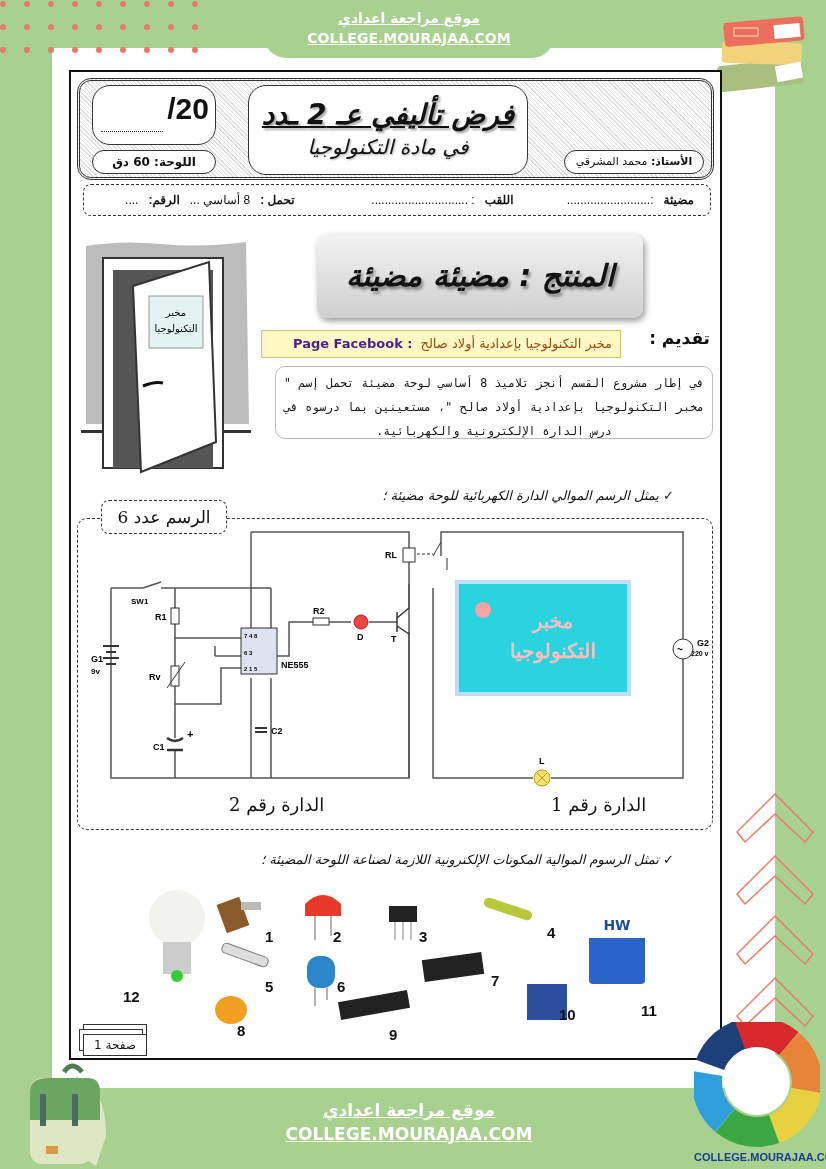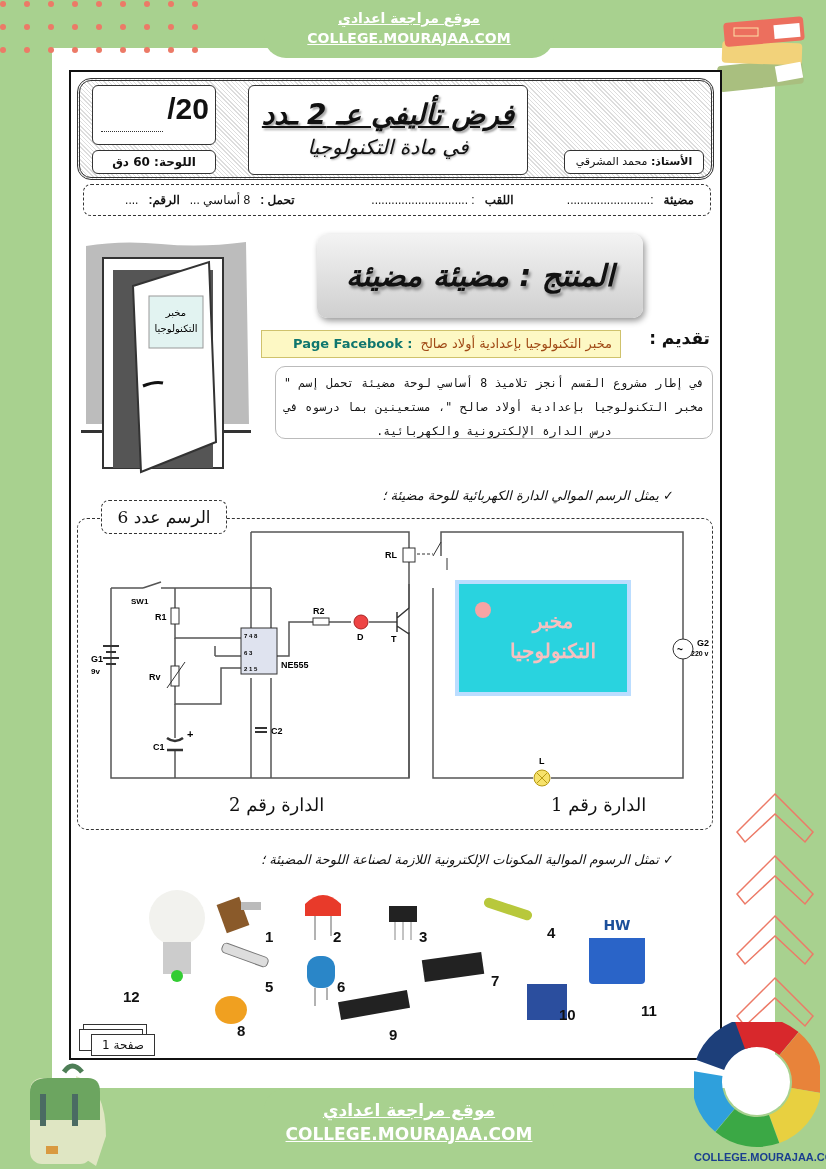--- a/index.html
+++ b/index.html
@@ -6,52 +6,52 @@
 html,body{width:826px;height:1169px;overflow:hidden}
 body{position:relative;background:#a8d18f;font-family:"DejaVu Sans",sans-serif;color:#111}
 .paper{position:absolute;left:52px;top:48px;width:730px;height:1040px;background:#fff}
 .green-strip-right{position:absolute;left:775px;top:0;width:51px;height:1169px;background:#a8d18f}
 .dots{position:absolute;left:0;top:0;width:230px;height:60px}
 .dot{position:absolute;width:6px;height:6px;border-radius:50%;background:#ec7a67}
 .banner{position:absolute;left:264px;top:0;width:290px;height:58px;background:#a8d18f;border-radius:0 0 22px 22px;text-align:center;color:#fff;font-weight:bold;font-size:14px;line-height:20px;padding-top:8px;text-decoration:underline}
 .banner.bottom{top:1088px;height:81px;border-radius:22px 22px 0 0;font-size:17px;line-height:24px;padding-top:10px}
 .sheet{position:absolute;left:69px;top:70px;width:653px;height:990px;border:2px solid #111;background:#fff}
 .header-frame{position:absolute;left:6px;top:6px;width:637px;height:102px;border:3px double #333;border-radius:14px;background:repeating-linear-gradient(45deg,#ddd 0 1px,#fff 1px 3px)}
-.hbox{position:absolute;background:#fff;border:1.5px solid #333;border-radius:6px}
+.hbox{position:absolute;background:#fff;border:1.5px solid #333;border-radius:18px}
 .score{left:12px;top:4px;width:124px;height:60px}
 .score .val{position:absolute;right:6px;top:6px;font-size:30px;font-weight:bold;font-family:"Liberation Sans",sans-serif}
 .score .line{position:absolute;left:8px;right:52px;bottom:12px;border-bottom:1px dotted #333}
 .timebox{left:12px;top:69px;width:124px;height:24px;font-size:12px;font-weight:bold;text-align:center;line-height:22px}
 .titlebox{left:168px;top:4px;width:280px;height:90px;text-align:center}
 .titlebox .t1{font-size:28px;font-weight:bold;font-style:italic;margin-top:12px;text-decoration:underline;text-shadow:2px 2px 2px #aaa}
 .titlebox .t2{font-size:20px;font-style:italic;margin-top:4px;text-shadow:1px 1px 2px #aaa}
 .schoolbox{left:484px;top:4px;width:140px;height:60px;text-align:center;font-size:12px;font-style:italic;line-height:15px;padding-top:3px}
 .schoolbox .yr{font-size:9px}
 .profbox{left:484px;top:69px;width:140px;height:24px;font-size:11px;text-align:center;line-height:22px}
 .idrow{position:absolute;left:12px;top:112px;width:628px;height:32px;border:1.5px dashed #333;border-radius:8px;direction:rtl;font-size:12px;line-height:30px;padding:0 16px;display:flex;gap:10px;font-family:"Liberation Sans",sans-serif}
 .idrow b{font-weight:bold}
 .door{position:absolute;left:10px;top:162px;width:170px;height:240px}
 .product{position:absolute;left:246px;top:162px;width:326px;height:84px;background:linear-gradient(#f3f3f3,#cfcfcf);border-radius:10px;box-shadow:2px 3px 6px #999;text-align:center;font-size:30px;font-weight:bold;font-style:italic;line-height:84px;direction:rtl;text-shadow:2px 3px 3px #888}
 .intro-label{position:absolute;right:10px;top:256px;font-size:17px;font-weight:bold;direction:rtl}
 .fbbox{position:absolute;left:190px;top:258px;width:360px;height:28px;background:#fdf8c4;border:1px solid #cfc26c;direction:rtl;font-size:13px;line-height:26px;padding:0 8px;color:#a04a16;display:flex;gap:8px}
-.fbbox .fb{color:#0f766e;font-weight:bold;direction:ltr}
+.fbbox .fb{color:#4c1d95;font-weight:bold;direction:ltr}
 .introtext{position:absolute;left:204px;top:294px;width:438px;height:73px;border:1.5px solid #bbb;border-radius:10px;direction:rtl;font-family:"DejaVu Sans Mono",monospace;font-size:11.5px;line-height:24px;padding:4px 8px;text-align:justify;text-align-last:center}
 .bullet{position:absolute;direction:rtl;font-size:13px;font-style:italic}
 .b1{right:46px;top:416px}
 .b2{right:46px;top:780px}
 .figframe{position:absolute;left:6px;top:446px;width:636px;height:312px;border:1.5px dashed #333;border-radius:10px}
 .figlabel{position:absolute;left:30px;top:428px;width:126px;height:34px;background:#fff;border:1.5px dashed #333;border-radius:8px;direction:rtl;text-align:center;font-size:17px;line-height:32px;font-family:"DejaVu Serif",serif}
 .circuit{position:absolute;left:20px;top:456px;width:620px;height:262px}
 .circ-label{position:absolute;direction:rtl;font-size:18px;font-family:"DejaVu Serif",serif}
 .cl1{left:480px;top:722px}
 .cl2{left:158px;top:722px}
 .comps{position:absolute;left:0;top:812px;width:653px;height:170px}
 .comp-num{position:absolute;font-weight:bold;font-size:15px;font-family:"Liberation Sans",sans-serif}
 .pageno{position:absolute;left:4px;top:952px;width:76px;height:32px}
-.pageno .pg{position:absolute;left:16px;top:10px;width:64px;height:22px;border:1.5px solid #333;background:#fff;direction:rtl;font-size:12px;line-height:20px;text-align:center}
+.pageno .pg{position:absolute;left:8px;top:10px;width:64px;height:22px;border:1.5px solid #333;background:#fff;direction:rtl;font-size:12px;line-height:20px;text-align:center}
 .pageno .sh{position:absolute;border:1.5px solid #333;background:#fff;width:64px;height:22px}
 .chevrons{position:absolute;left:735px;top:792px;width:80px;height:240px}
 .logo{position:absolute;left:694px;top:1022px;width:126px;height:147px}
 .logo .txt{position:absolute;left:0;bottom:6px;width:126px;text-align:center;font-size:11px;font-weight:bold;color:#1a3e8f;font-family:"Liberation Sans",sans-serif}
 .books{position:absolute;left:700px;top:10px;width:110px;height:85px}
 .bag{position:absolute;left:14px;top:1058px;width:100px;height:110px}
 </style>
 </head>
 <body>
 

